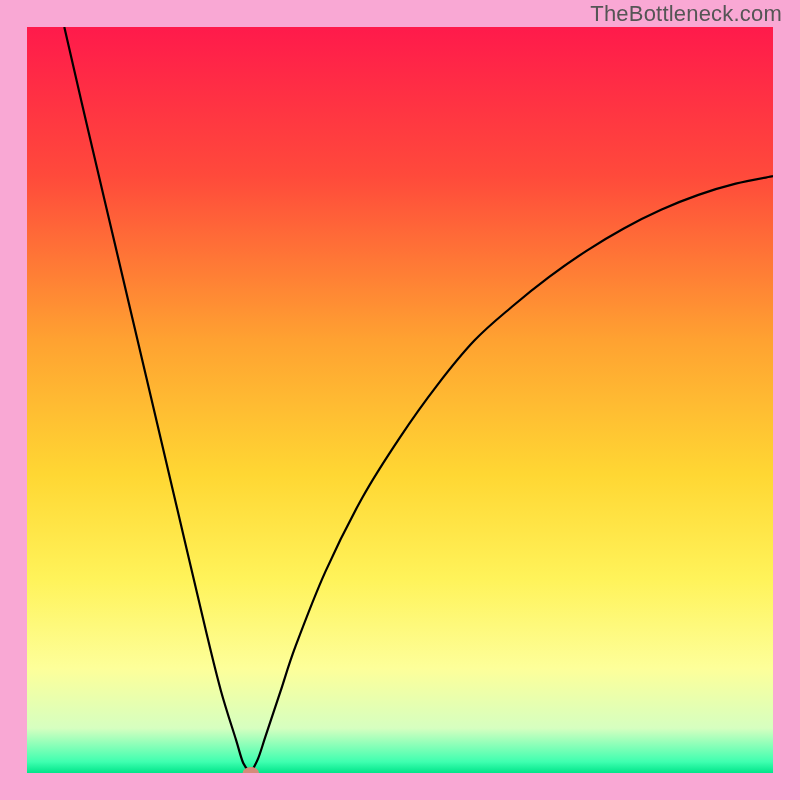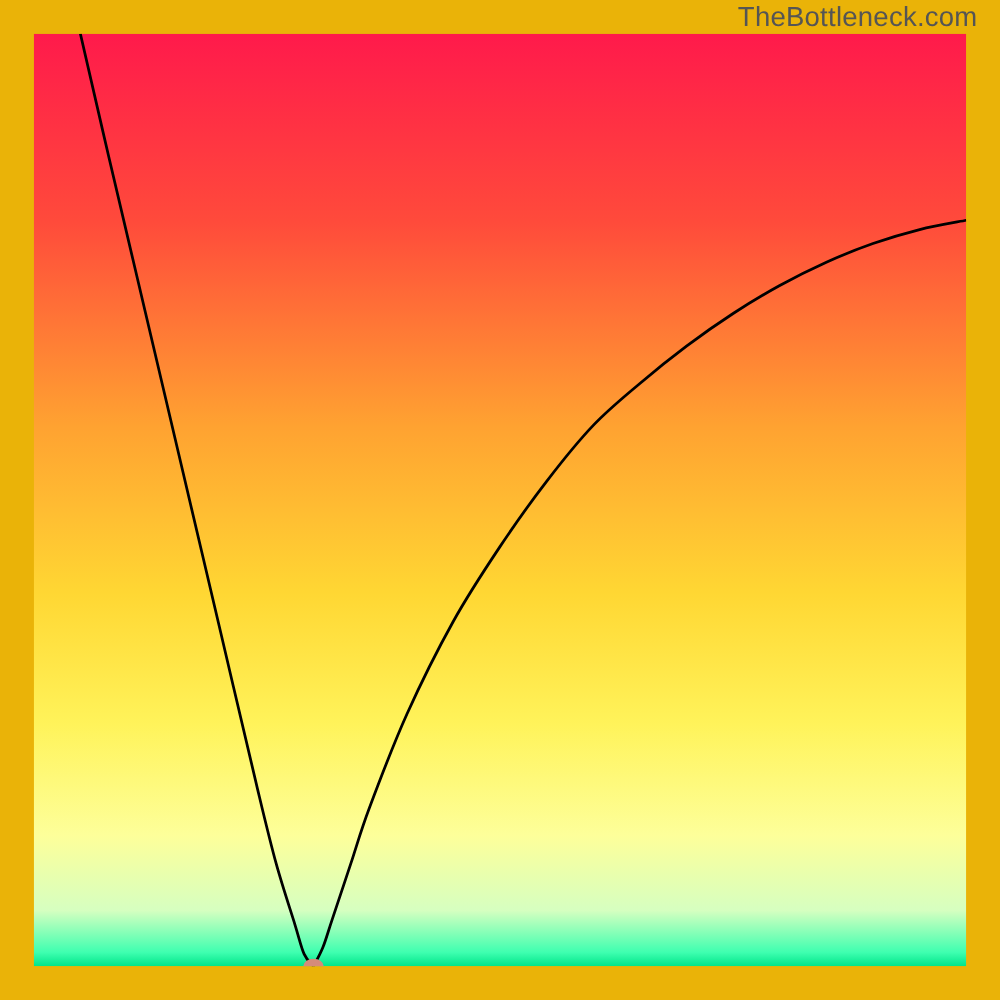--- a/index.html
+++ b/index.html
@@ -8,21 +8,21 @@
     width: 800px;
     height: 800px;
     background: #000;
     font-family: Arial, Helvetica, sans-serif;
     overflow: hidden;
   }
   .frame {
     position: relative;
     width: 800px;
     height: 800px;
-    background: #eab308;
+    background: #f9a8d4;
   }
   .watermark {
     position: absolute;
     top: 1px;
     right: 18px;
     color: #555;
     font-size: 22px;
     letter-spacing: 0.2px;
     user-select: none;
   }

